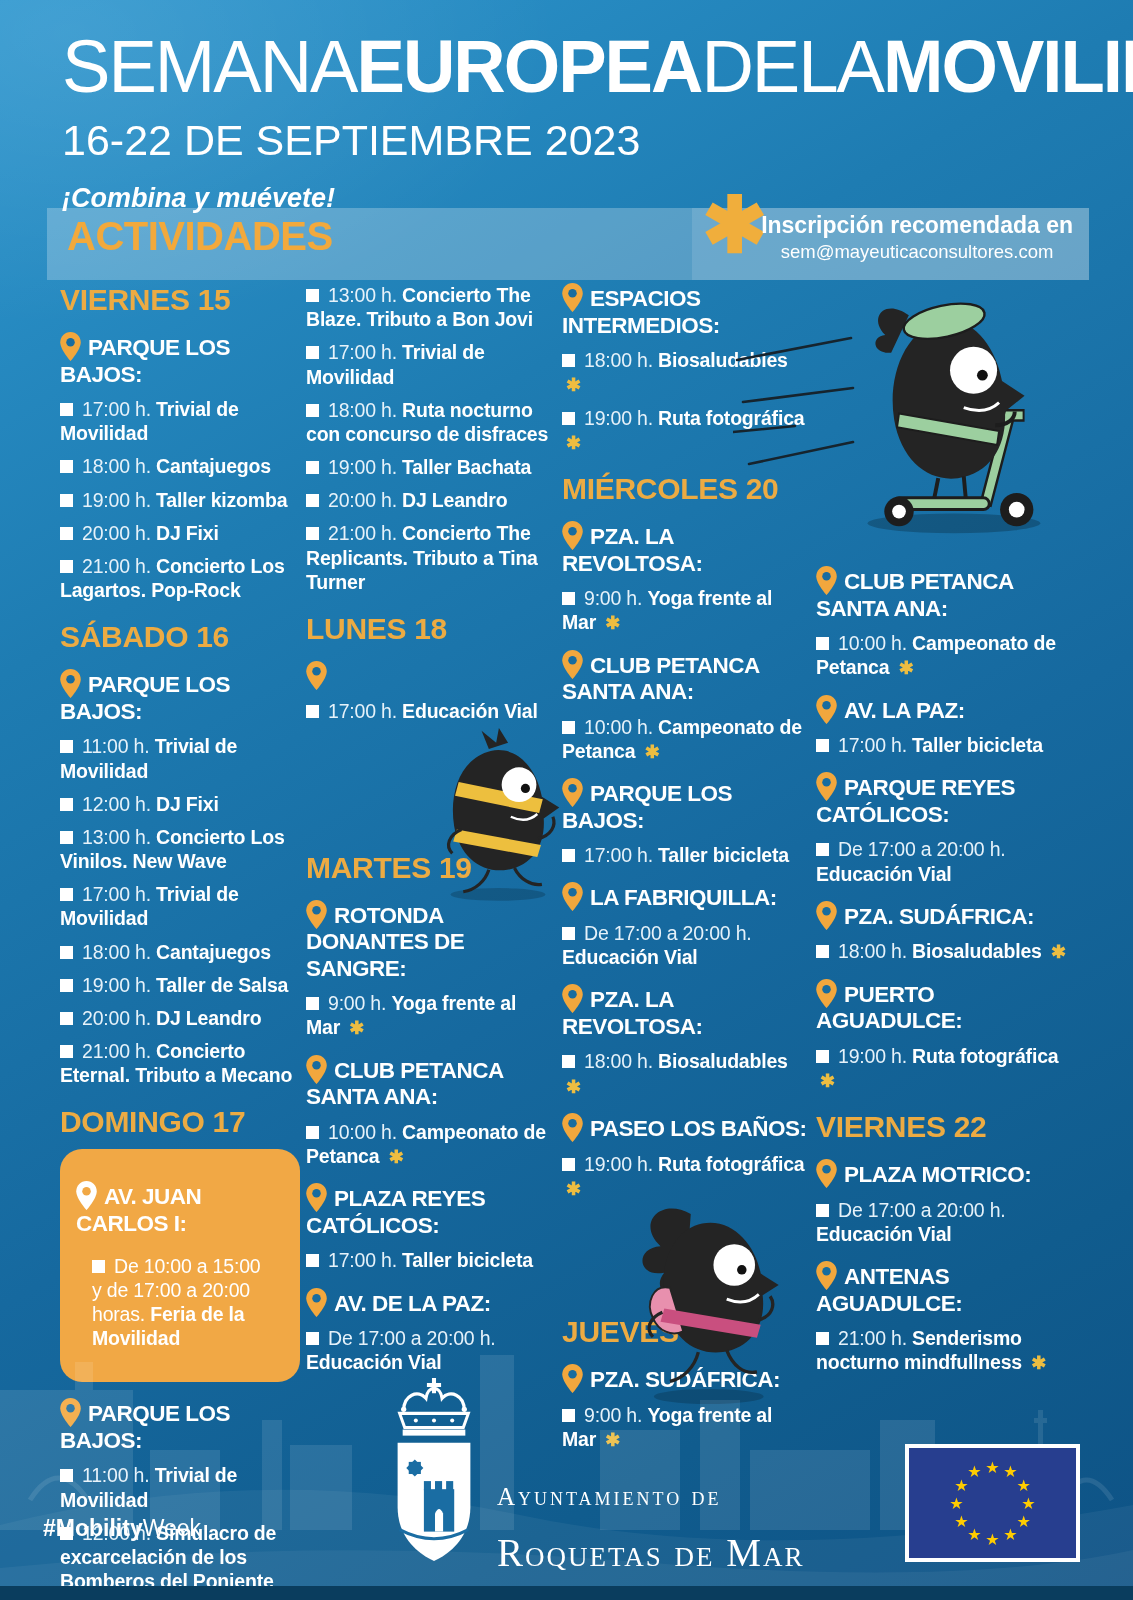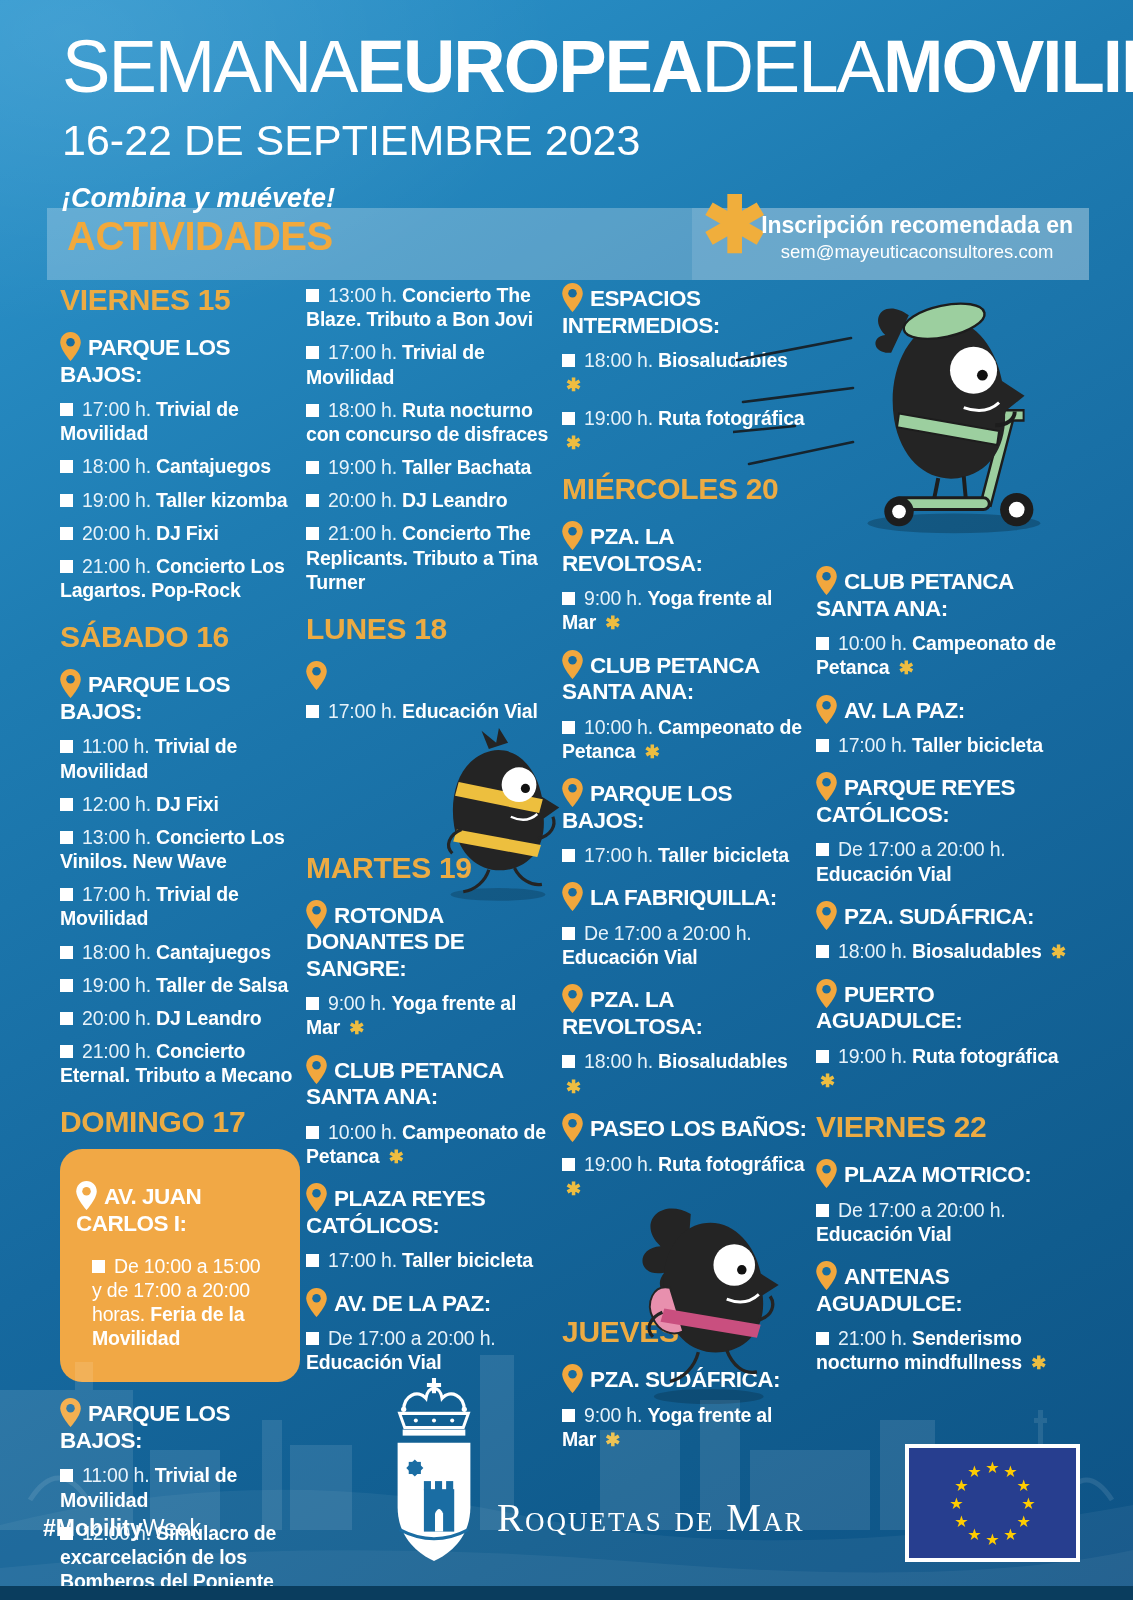--- a/index.html
+++ b/index.html
@@ -65,21 +65,21 @@
   .speedlines{position:absolute;left:733px;top:330px;}
   
   .skyline{position:absolute;left:0;top:1300px;pointer-events:none;}
   .hashtag{position:absolute;left:43px;top:1515px;color:#fff;font-size:23px;}
   .hashtag .hb{font-weight:700;}
   .hashtag .hl2{font-weight:300;}
   .crest{position:absolute;left:383px;top:1376px;}
   .cityhall{position:absolute;left:497px;top:1483px;color:#fff;
     font-family:"Liberation Serif",serif;font-variant:small-caps;}
   .ch1{font-size:25px;letter-spacing:3px;}
-  .ch2{font-size:39px;letter-spacing:2px;margin-top:12px;}
+  .ch2{font-size:39px;letter-spacing:2px;margin-top:19px;}
   .eu-flag{position:absolute;left:905px;top:1444px;width:167px;height:110px;
     background:#273e8f;border:4px solid #fff;}
   .eu-star{fill:#ffcc00;font-size:16px;text-anchor:middle;dominant-baseline:central;
     font-family:"DejaVu Sans",sans-serif;}
   .bottom-band{position:absolute;left:0;right:0;bottom:0;height:14px;background:#0a3d5e;}
 </style>
 </head>
 <body>
 
 <div class="page">
@@ -366,20 +366,21 @@
       <rect x="40" y="104" width="7" height="9"></rect>
         <rect x="51" y="104" width="7" height="9"></rect>
         <rect x="62" y="104" width="7" height="9"></rect>
       <rect x="40" y="112" width="30" height="42"></rect>
     </g>
     <path d="M51 136 q4 -9 8 0 v18 h-8 Z" fill="#fff"></path>
     <path d="M16 152 Q50 170 84 152" fill="none" stroke="#1a6da3" stroke-width="3"></path>
   </svg>
 
   <div class="cityhall">
+    <div class="ch1">Ayuntamiento de</div>
     <div class="ch2">Roquetas de Mar</div>
   </div>
 
   <div class="eu-flag">
     <svg width="167" height="110" viewBox="0 0 167 110">
         <g>
           <text x="83.5" y="19.0" class="eu-star">★</text>
           <text x="101.5" y="23.8" class="eu-star">★</text>
           <text x="114.7" y="37.0" class="eu-star">★</text>
           <text x="119.5" y="55.0" class="eu-star">★</text>

